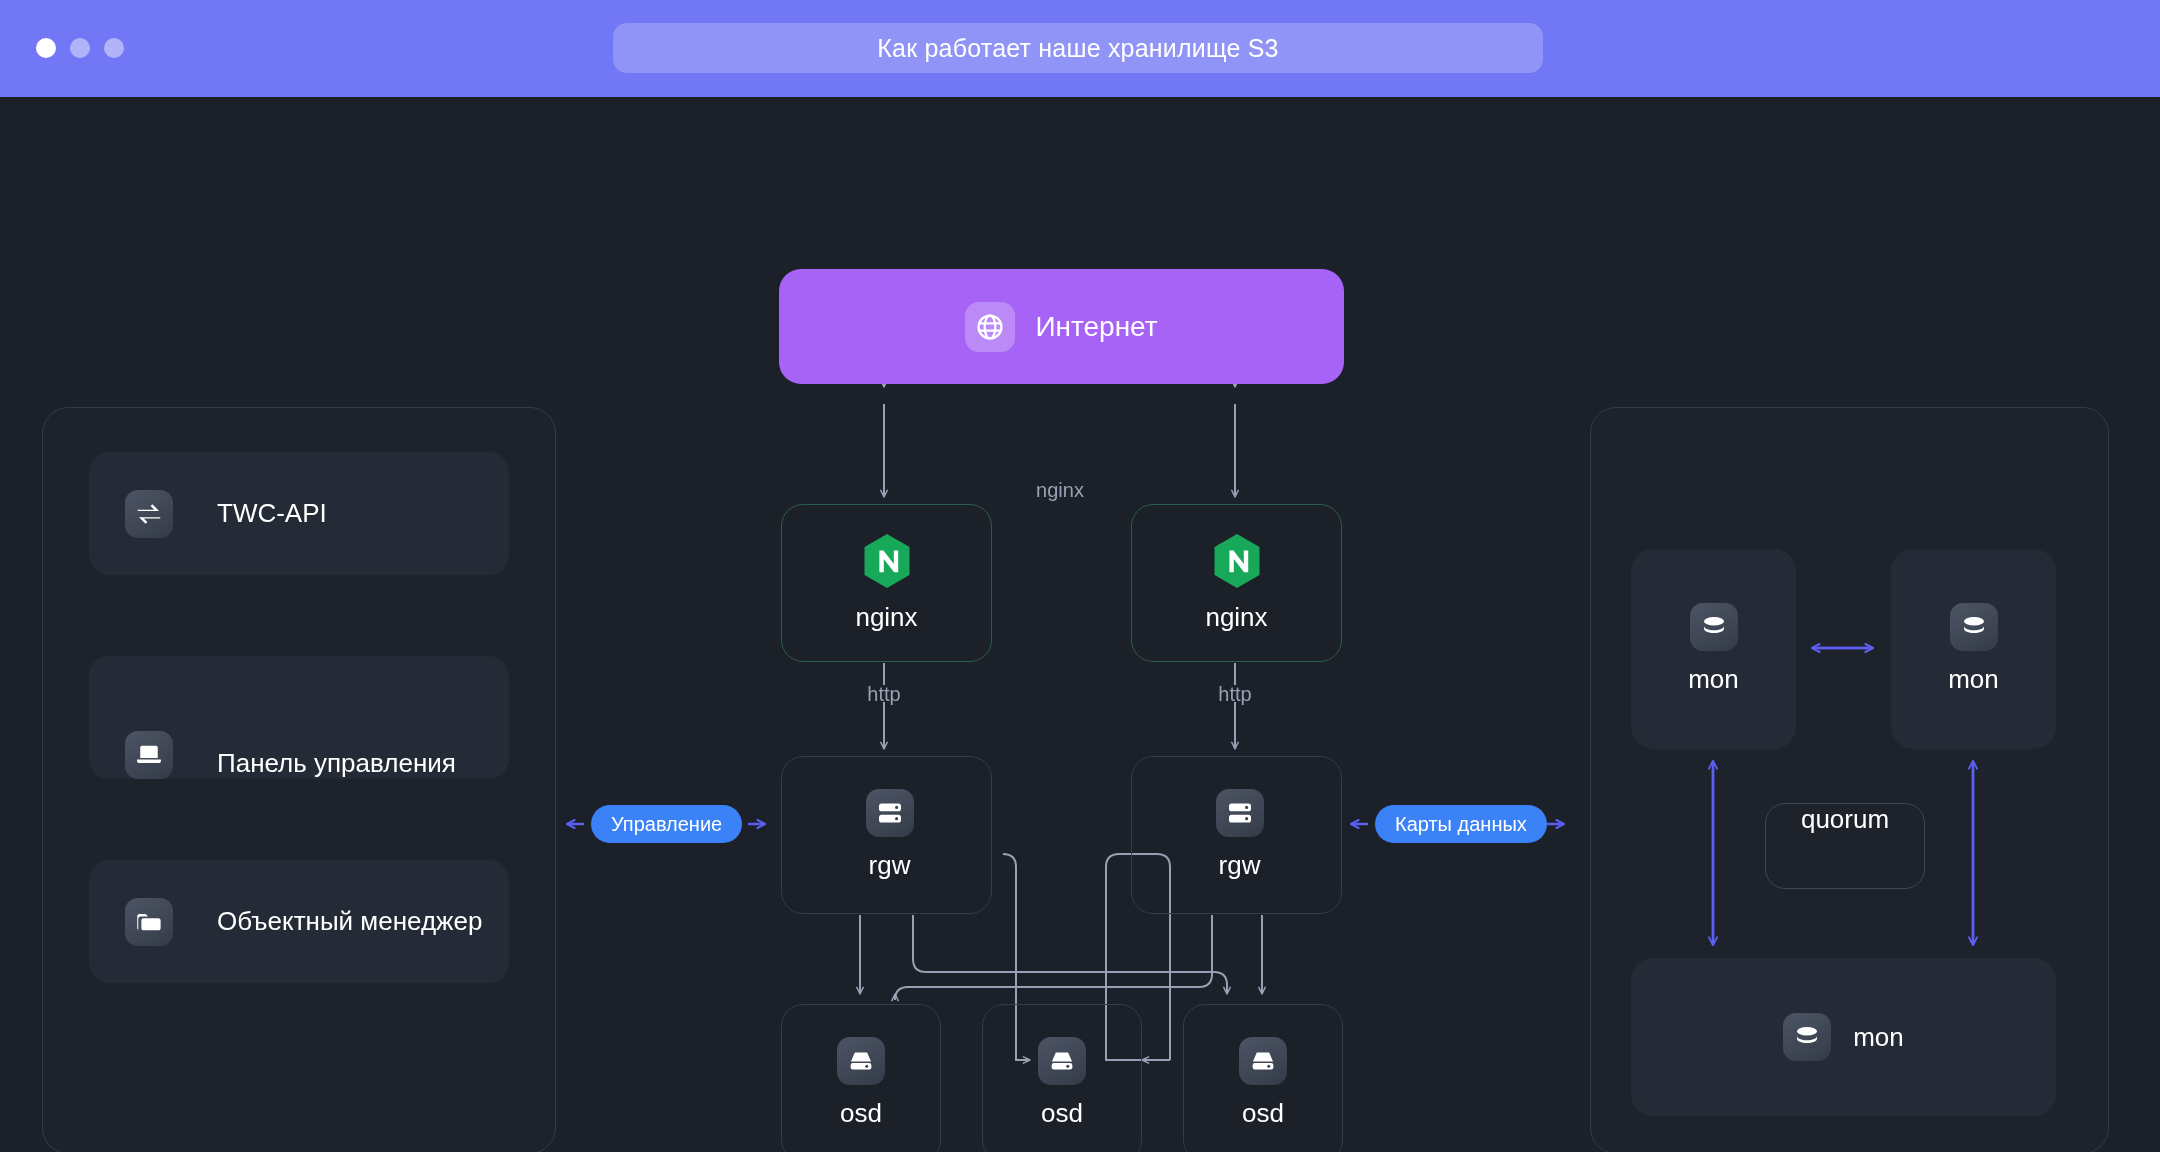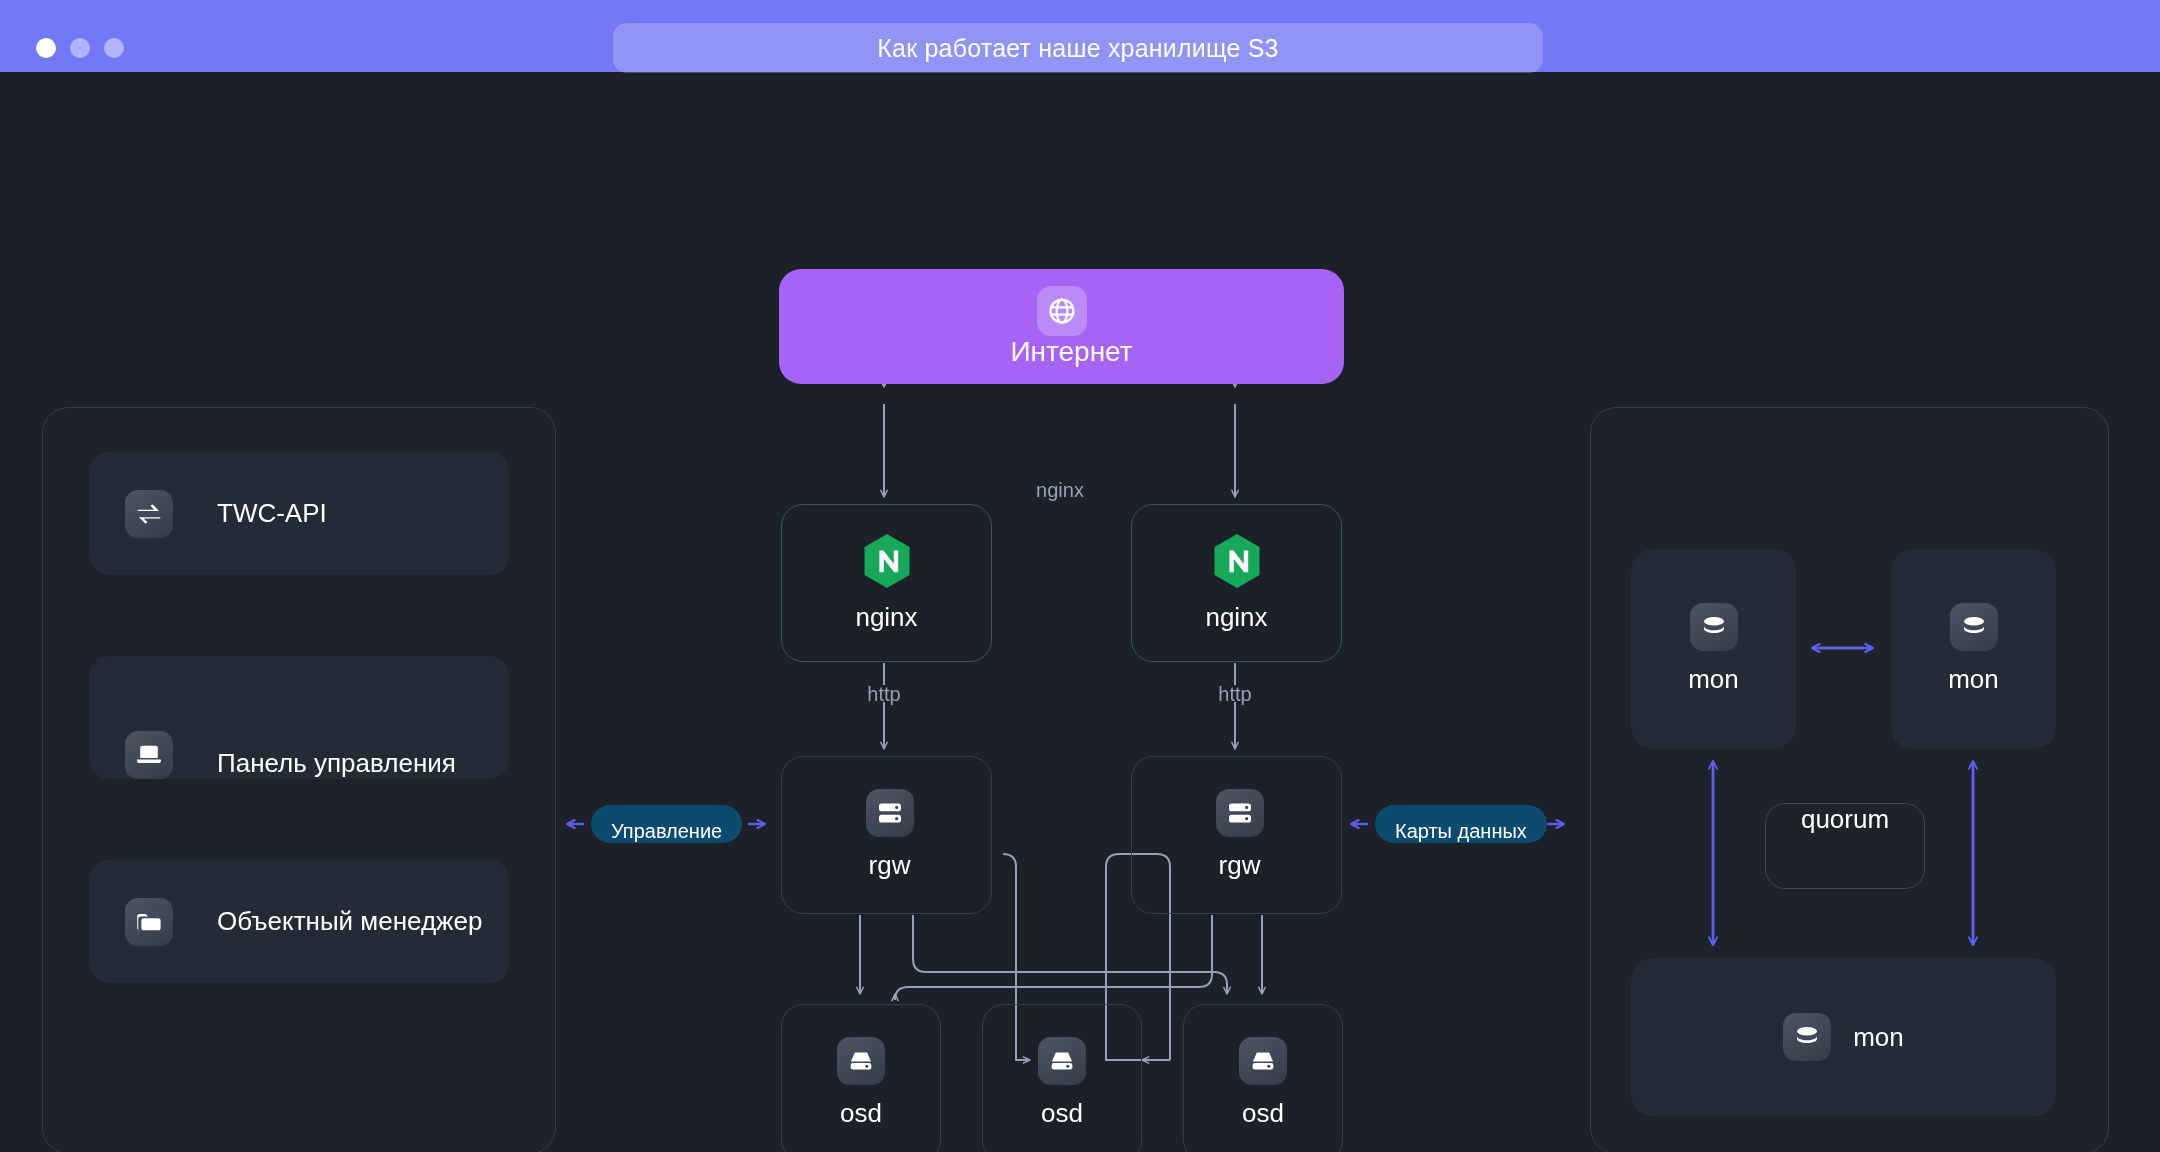--- a/index.html
+++ b/index.html
@@ -13,21 +13,21 @@
     overflow: hidden;
     font-family: "Liberation Sans", sans-serif;
     position: relative;
   }
 
   
   #titlebar {
     position: absolute;
     left: 0; top: 0;
     width: 2160px;
-    height: 72px;
+    height: 97px;
     background: #7277f5;
     display: flex;
     align-items: center;
   }
   #traffic-lights {
     position: absolute;
     left: 36px;
     top: 38px;
     display: flex;
     gap: 14px;
@@ -134,21 +134,21 @@
     margin-top: 13px;
     white-space: nowrap;
   }
 
   
   #node-internet {
     left: 779px; top: 172px;
     width: 565px; height: 115px;
     background: #a663f5;
     border-radius: 22px;
-    flex-direction: column;
+    flex-direction: row;
     justify-content: center;
   }
   #node-internet .sq-icon {
     width: 50px; height: 50px;
     background: rgba(255,255,255,0.25);
     border-radius: 14px;
   }
   #internet-label {
     color: #fff;
     font-size: 28px;
@@ -214,23 +214,23 @@
     align-items: flex-start;
     justify-content: center;
   }
   #quorum-label { color: #ffffff; font-size: 26px; }
 
   
   .badge {
     position: absolute;
     height: 38px;
     border-radius: 19px;
-    background: #0c4a6e;
-    display: flex;
-    align-items: flex-end;
+    background: #3b82f6;
+    display: flex;
+    align-items: center;
     justify-content: center;
     padding: 0 20px;
     box-sizing: border-box;
   }
   .badge-label {
     color: #ffffff;
     font-size: 20px;
     white-space: nowrap;
   }
   #badge-manage { left: 591px; top: 708px; }

